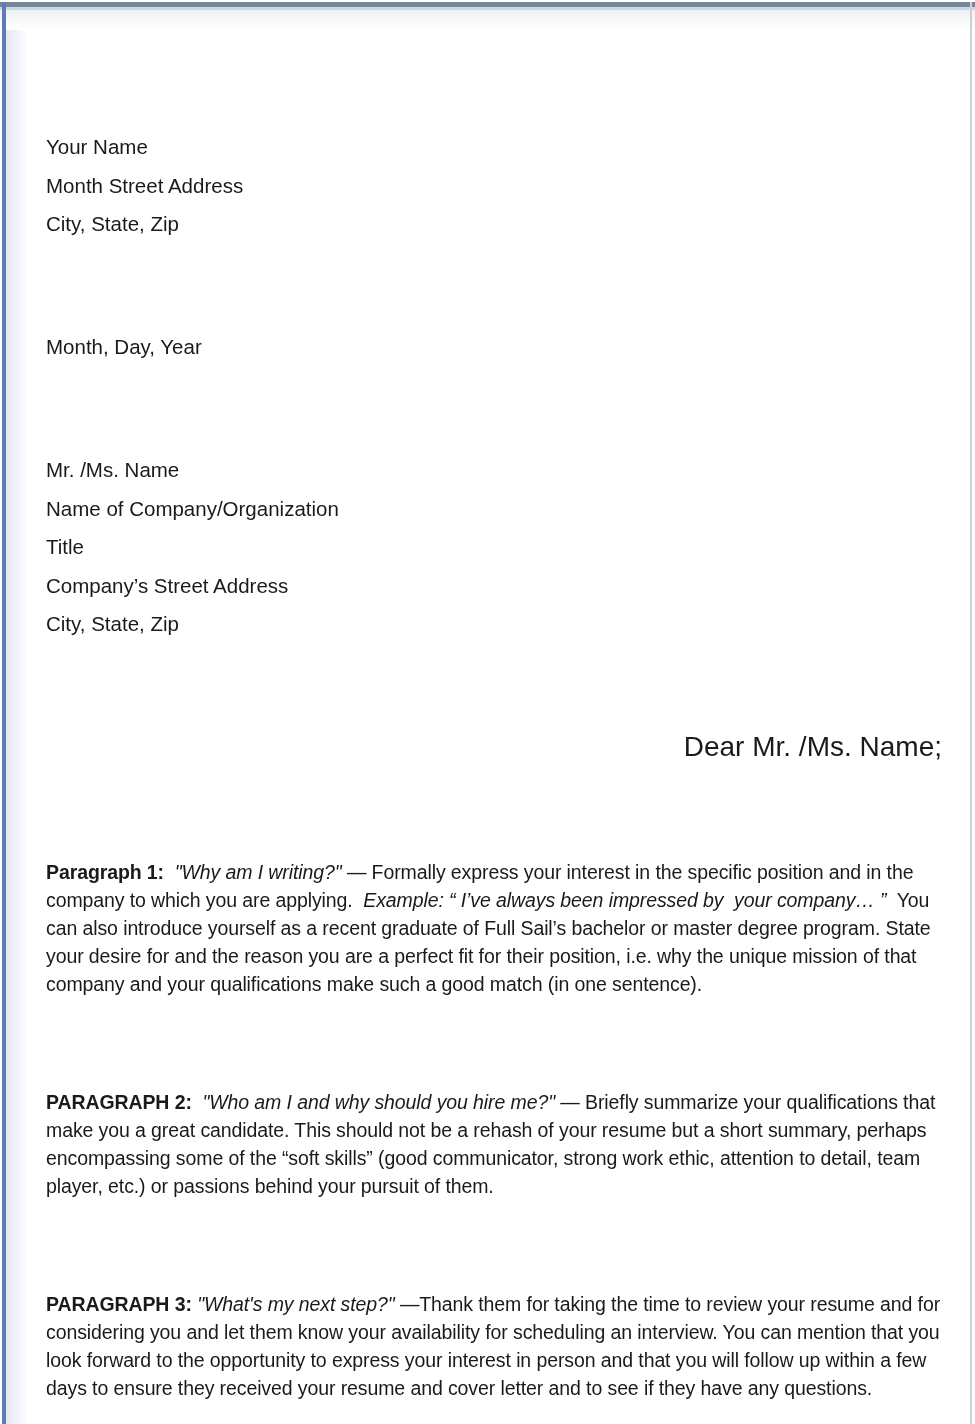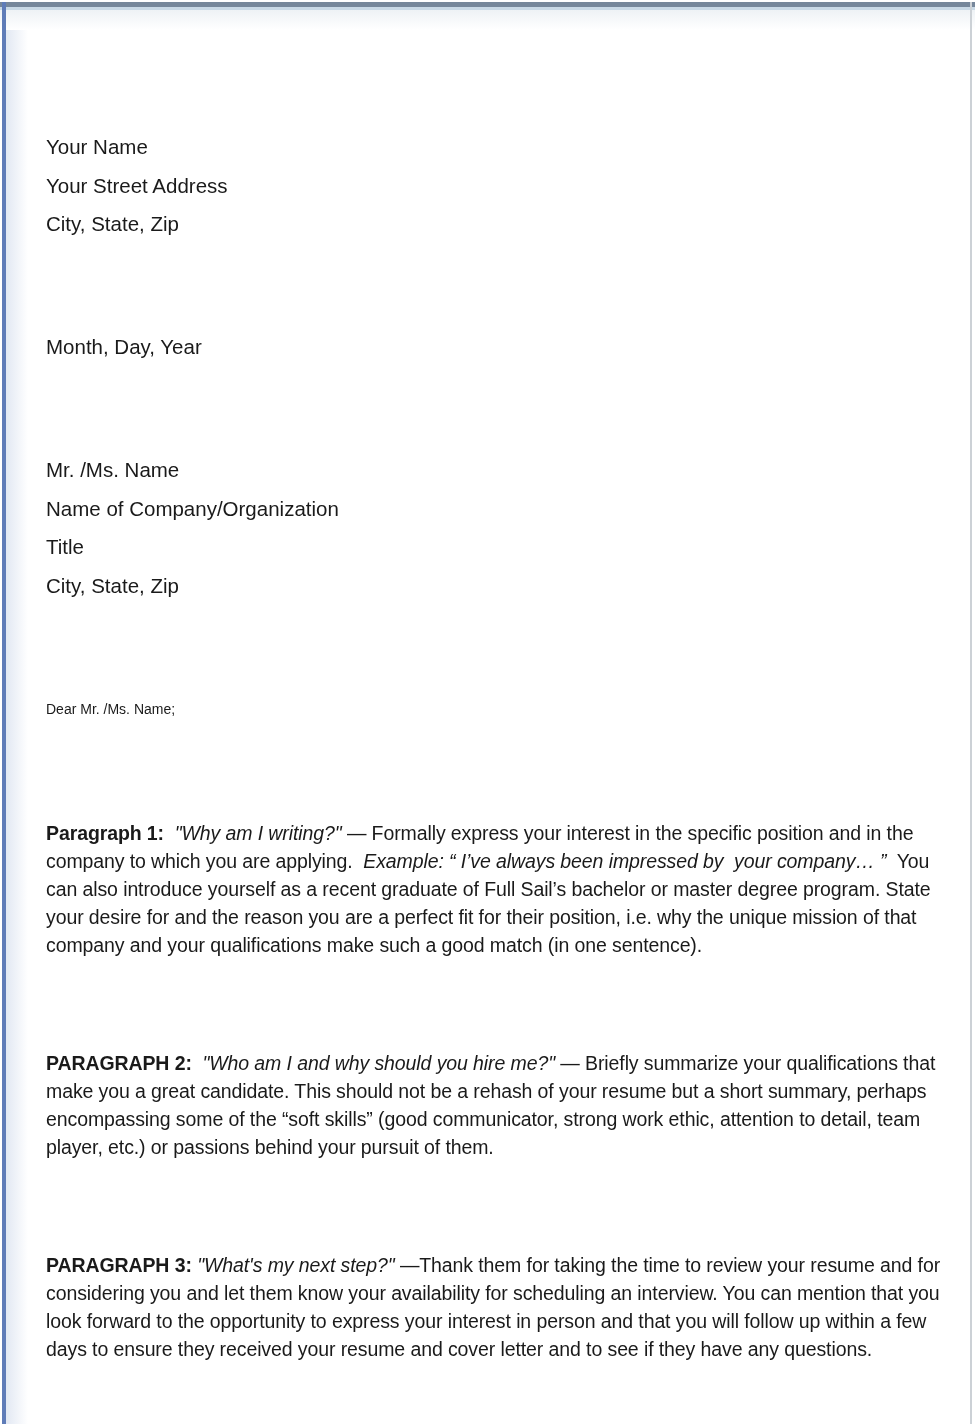--- a/index.html
+++ b/index.html
@@ -39,43 +39,43 @@
       background: #ccd1d6; z-index: 3;
     }
     .content {
       position: absolute; top: 0; left: 0; right: 0;
       padding: 70px 25px 0 38px;
       z-index: 5;
       white-space: pre-wrap;
     }
     p { margin: 8px; }
     .addr-block { font-size: 20.5px; line-height: 30.5px; margin-bottom: 30.5px; }
-    .salutation { font-size: 14px; line-height: 30.5px; margin-bottom: 33px; }
+    .salutation { font-size: 28px; line-height: 30.5px; margin-bottom: 33px; text-align: right; }
     .para { font-size: 19.5px; line-height: 28px; letter-spacing: -0.1px; margin-bottom: 28px; }
     .para b { font-weight: 700; }
     .para i, .sig i, .encl i { font-style: italic; }
     .closing { font-size: 20.5px; line-height: 28px; margin-bottom: 57px; }
   </style>
 </head>
 <body>
 
 <div class="border-top"></div>
 <div class="border-top-accent"></div>
 <div class="border-top-fade"></div>
 <div class="border-left"></div>
 <div class="border-left-fade"></div>
 <div class="border-right"></div>
 
 <div class="content">
 
-  <div class="addr-block"><p>Your Name</p><p>Your Street Address</p><p>City, State, Zip</p></div>
+  <div class="addr-block"><p>Your Name</p><p>Month Street Address</p><p>City, State, Zip</p></div>
 
   <div class="addr-block"><p>Month, Day, Year</p></div>
 
-  <div class="addr-block"><p>Mr. /Ms. Name</p><p>Name of Company/Organization</p><p>Title</p><p>City, State, Zip</p></div>
+  <div class="addr-block"><p>Mr. /Ms. Name</p><p>Name of Company/Organization</p><p>Title</p><p>Company’s Street Address</p><p>City, State, Zip</p></div>
 
   <p class="salutation">Dear Mr. /Ms. Name;</p>
 
   <p class="para"><b>Paragraph 1:</b><span>  </span><i>"Why am I writing?"</i><span> — Formally express your interest in the specific position and in the company to which you are applying.  </span><i>Example: “ I’ve always been impressed by  your company… ”</i><span>  You can also introduce yourself as a recent graduate of Full Sail’s bachelor or master degree program. State your desire for and the reason you are a perfect fit for their position, i.e. why the unique mission of that company and your qualifications make such a good match (in one sentence).</span></p>
 
   <p class="para"><b>PARAGRAPH 2:</b><span>  </span><i>"Who am I and why should you hire me?"</i><span> — Briefly summarize your qualifications that make you a great candidate. This should not be a rehash of your resume but a short summary, perhaps encompassing some of the “soft skills” (good communicator, strong work ethic, attention to detail, team player, etc.) or passions behind your pursuit of them.</span></p>
 
   <p class="para"><b>PARAGRAPH 3:</b><span> </span><i>"What's my next step?"</i><span> —Thank them for taking the time to review your resume and for considering you and let them know your availability for scheduling an interview. You can mention that you look forward to the opportunity to express your interest in person and that you will follow up within a few days to ensure they received your resume and cover letter and to see if they have any questions.</span></p>
 
   <p class="closing">Paragraph,</p>

